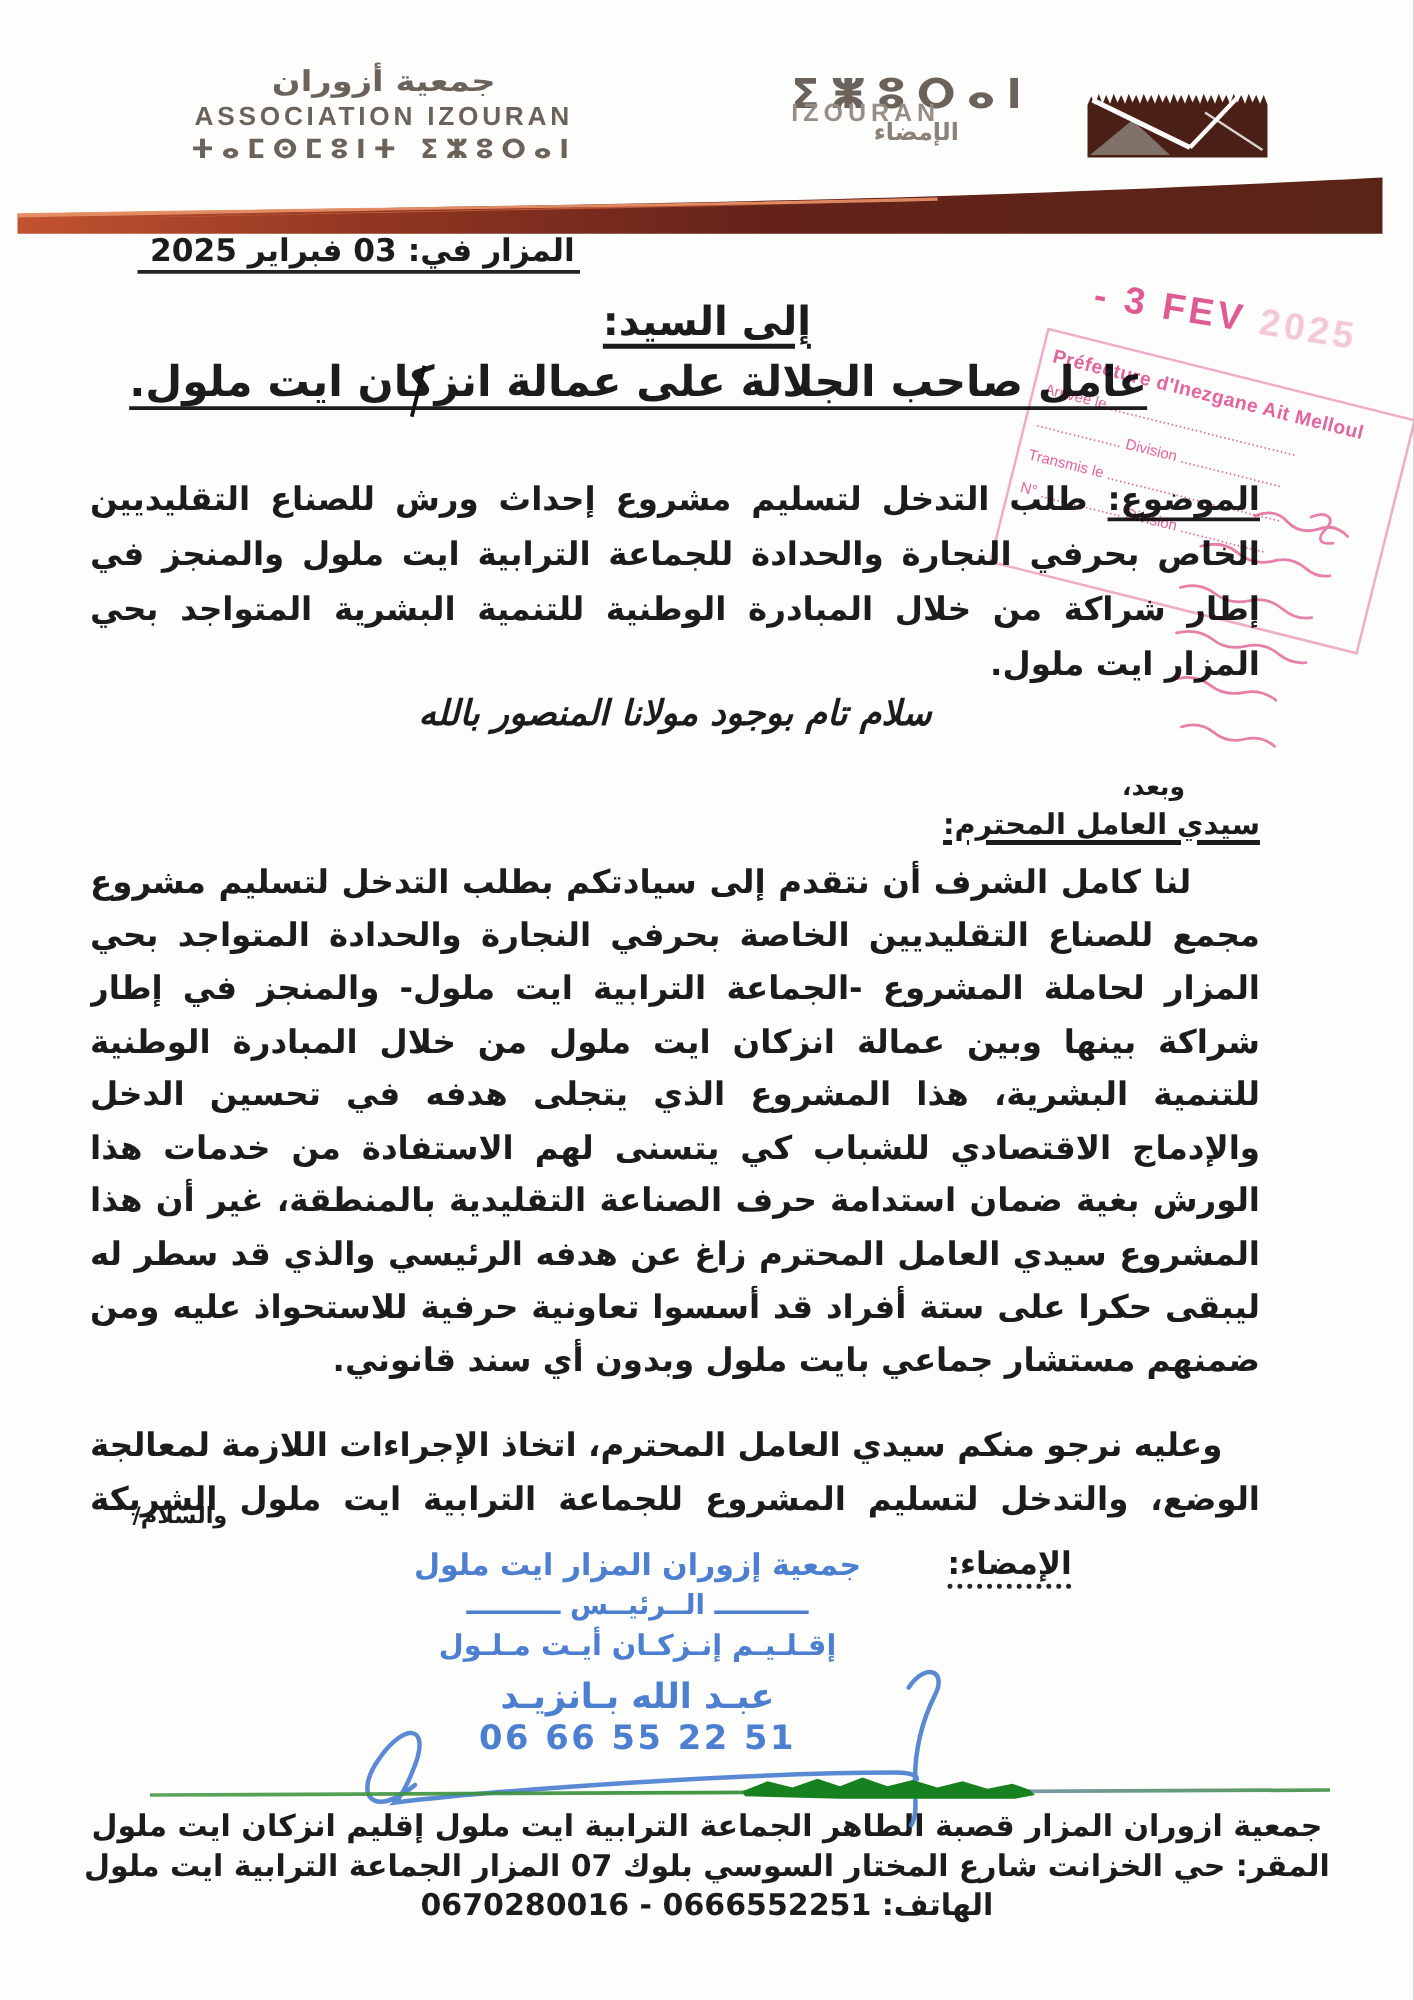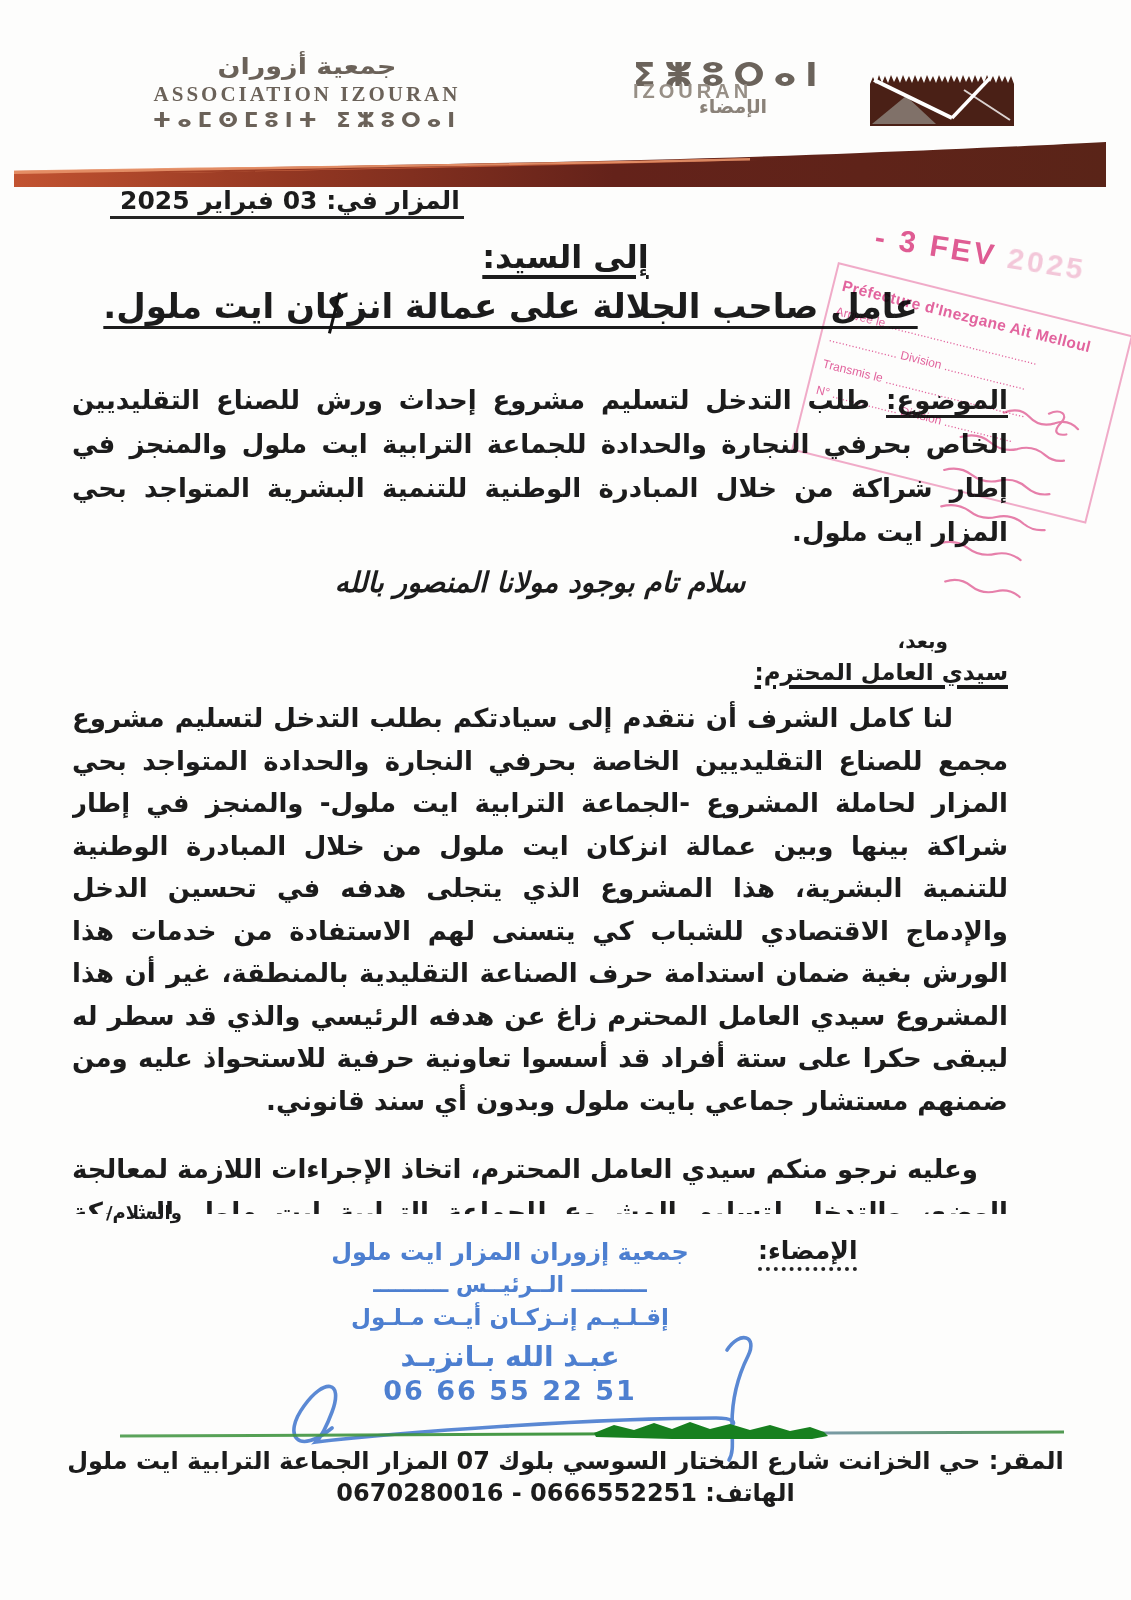--- a/index.html
+++ b/index.html
@@ -4,21 +4,21 @@
 <style>
   html,body{margin:0;padding:0;background:#9a9a9a;}
   .page{
     position:relative;width:1131px;height:1600px;background:#fdfdfc;
     margin:0 auto;overflow:hidden;
     font-family:"DejaVu Sans","Liberation Sans",sans-serif;color:#1c1c1c;
   }
   
   .logo-left{position:absolute;left:82px;top:50px;width:450px;text-align:center;color:#6b6259;}
   .logo-left .l1{font-size:27px;font-weight:bold;letter-spacing:6px;transform:scaleY(.85);}
-  .logo-left .l2{font-family:Liberation Serif, serif;font-size:21px;font-weight:bold;letter-spacing:3px;margin-top:1px;}
+  .logo-left .l2{font-family:Liberation Sans, sans-serif;font-size:21px;font-weight:bold;letter-spacing:3px;margin-top:1px;}
   .logo-left .l3{font-size:21px;font-weight:bold;letter-spacing:6px;margin-top:1px;}
   .logo-right{position:absolute;left:633px;top:58px;width:250px;text-align:left;color:#6b635b;line-height:1;}
   .logo-right .t1{font-size:33px;font-weight:bold;letter-spacing:9px;}
   .logo-right .t2{font-family:"Liberation Sans",sans-serif;font-size:20px;font-weight:bold;
                   letter-spacing:4px;color:#978f86;margin-top:-10px;}
   .logo-right .t3{font-size:19px;font-weight:bold;letter-spacing:7px;color:#8a8279;margin-top:-4px;text-align:center;width:200px;}
   .mountain{position:absolute;left:868px;top:56px;}
   
   .swoosh{position:absolute;left:0;top:140px;}
   
@@ -42,21 +42,21 @@
   
   .recipient1{position:absolute;left:0;top:238px;width:1131px;text-align:center;direction:rtl;
               font-size:32px;font-weight:bold;}
   .recipient1 span{text-decoration:underline;text-decoration-thickness:4px;text-underline-offset:7px;}
   .recipient2{position:absolute;left:-55px;top:286px;width:1131px;text-align:center;direction:rtl;
               font-size:34px;font-weight:bold;}
   .recipient2 span{text-decoration:underline;text-decoration-thickness:3px;text-underline-offset:8px;}
   .flow{position:absolute;left:72px;top:378px;width:936px;direction:rtl;overflow:hidden;height:836px;}
   .subject{font-size:26px;font-weight:bold;line-height:44px;text-align:justify;}
   .subject .lbl{text-decoration:underline;text-decoration-thickness:3px;text-underline-offset:6px;}
-  .greeting{font-size:28px;font-weight:bold;font-style:italic;text-align:center;margin-top:12px;
+  .greeting{font-size:28px;font-weight:bold;font-style:italic;text-align:center;
             font-family:"DejaVu Sans","Liberation Serif",sans-serif;}
   .wabaad{font-size:20px;font-weight:bold;text-align:right;margin:30px 60px 0 0;}
   .salutation{font-size:23px;font-weight:bold;text-align:right;margin:6px 0 0 0;}
   .salutation span{text-decoration:underline;text-decoration-thickness:3.5px;text-underline-offset:5px;}
   .bodypara{font-size:26px;font-weight:bold;line-height:42.5px;text-align:justify;margin-top:12px;}
   .indent1{text-indent:55px;}
   .indent2{text-indent:30px;margin-top:0;}
   .closing3{position:absolute;left:106px;top:1202px;direction:rtl;font-size:18px;font-weight:bold;}
   
   .sig-label{position:absolute;left:758px;top:1236px;direction:rtl;font-size:25px;font-weight:bold;
@@ -167,20 +167,21 @@
         <stop offset="0.5" stop-color="#2e8b2e"></stop>
         <stop offset="0.75" stop-color="#6a8f9a"></stop>
         <stop offset="1" stop-color="#3f8f3f"></stop>
       </linearGradient>
     </defs>
     <path d="M8,16 L952,12" stroke="url(#gl)" stroke-width="3" fill="none" opacity="0.9"></path>
     <path fill="#17801f" d="M482,13 L502,5 L522,10 L542,3 L560,9 L578,2 L598,9 L618,4 L638,10 L658,5 L678,11 L698,7 L712,12 L716,16 L700,19 L560,19 L484,17 Z"></path>
   </svg>
 
   <div class="footer">
+    <div>جمعية ازوران المزار قصبة الطاهر الجماعة الترابية ايت ملول إقليم انزكان ايت ملول</div>
     <div>المقر: حي الخزانت شارع المختار السوسي بلوك 07 المزار الجماعة الترابية ايت ملول</div>
     <div>الهاتف: 0666552251 - 0670280016</div>
   </div>
 
   <div class="stamp stamp-date">
     <span>- 3 FEV</span>
     <span class="faded">2025</span>
   </div>
 
   <div class="stamp stamp-box">

